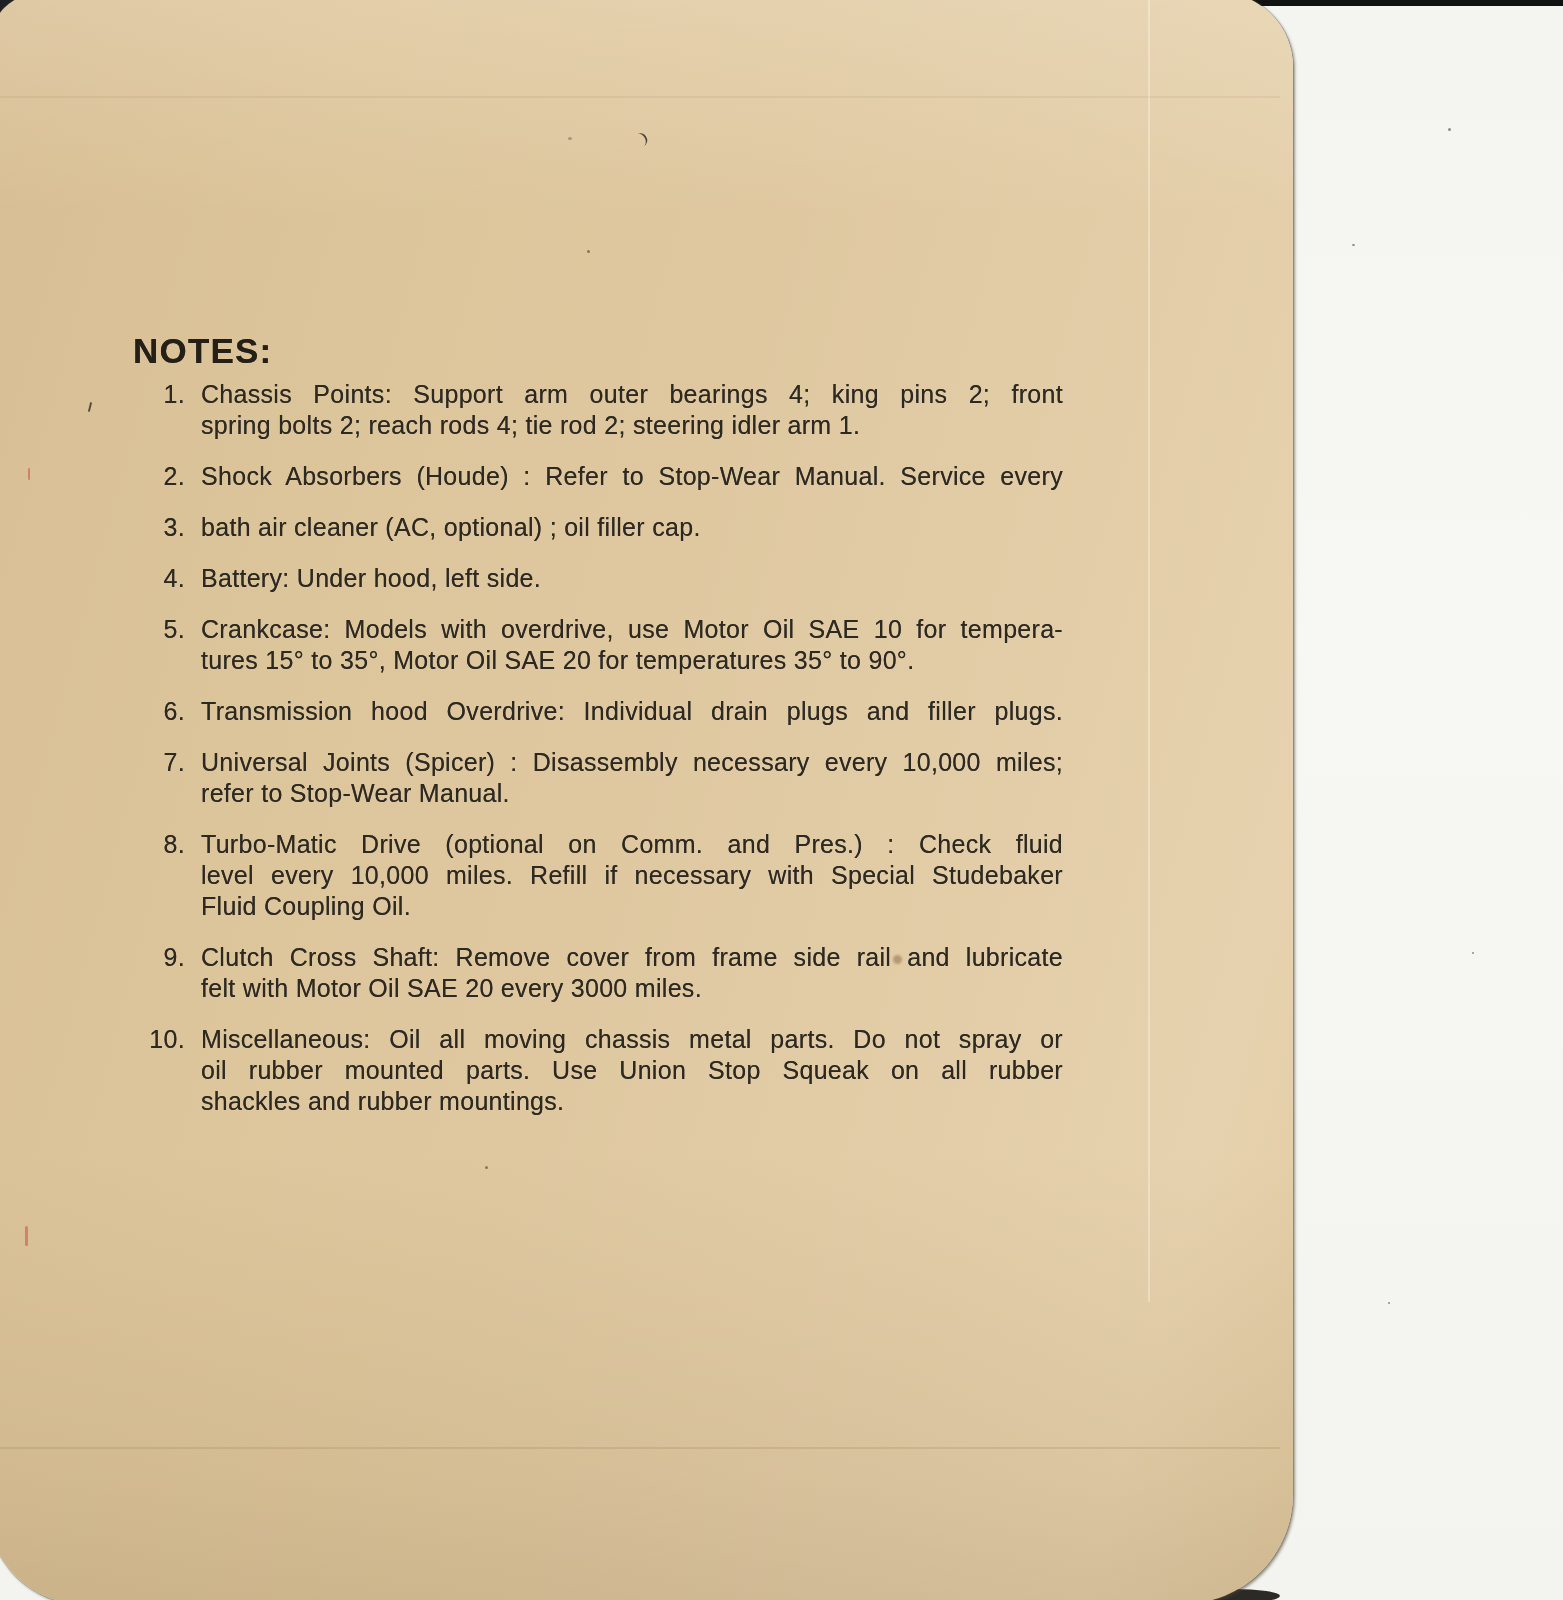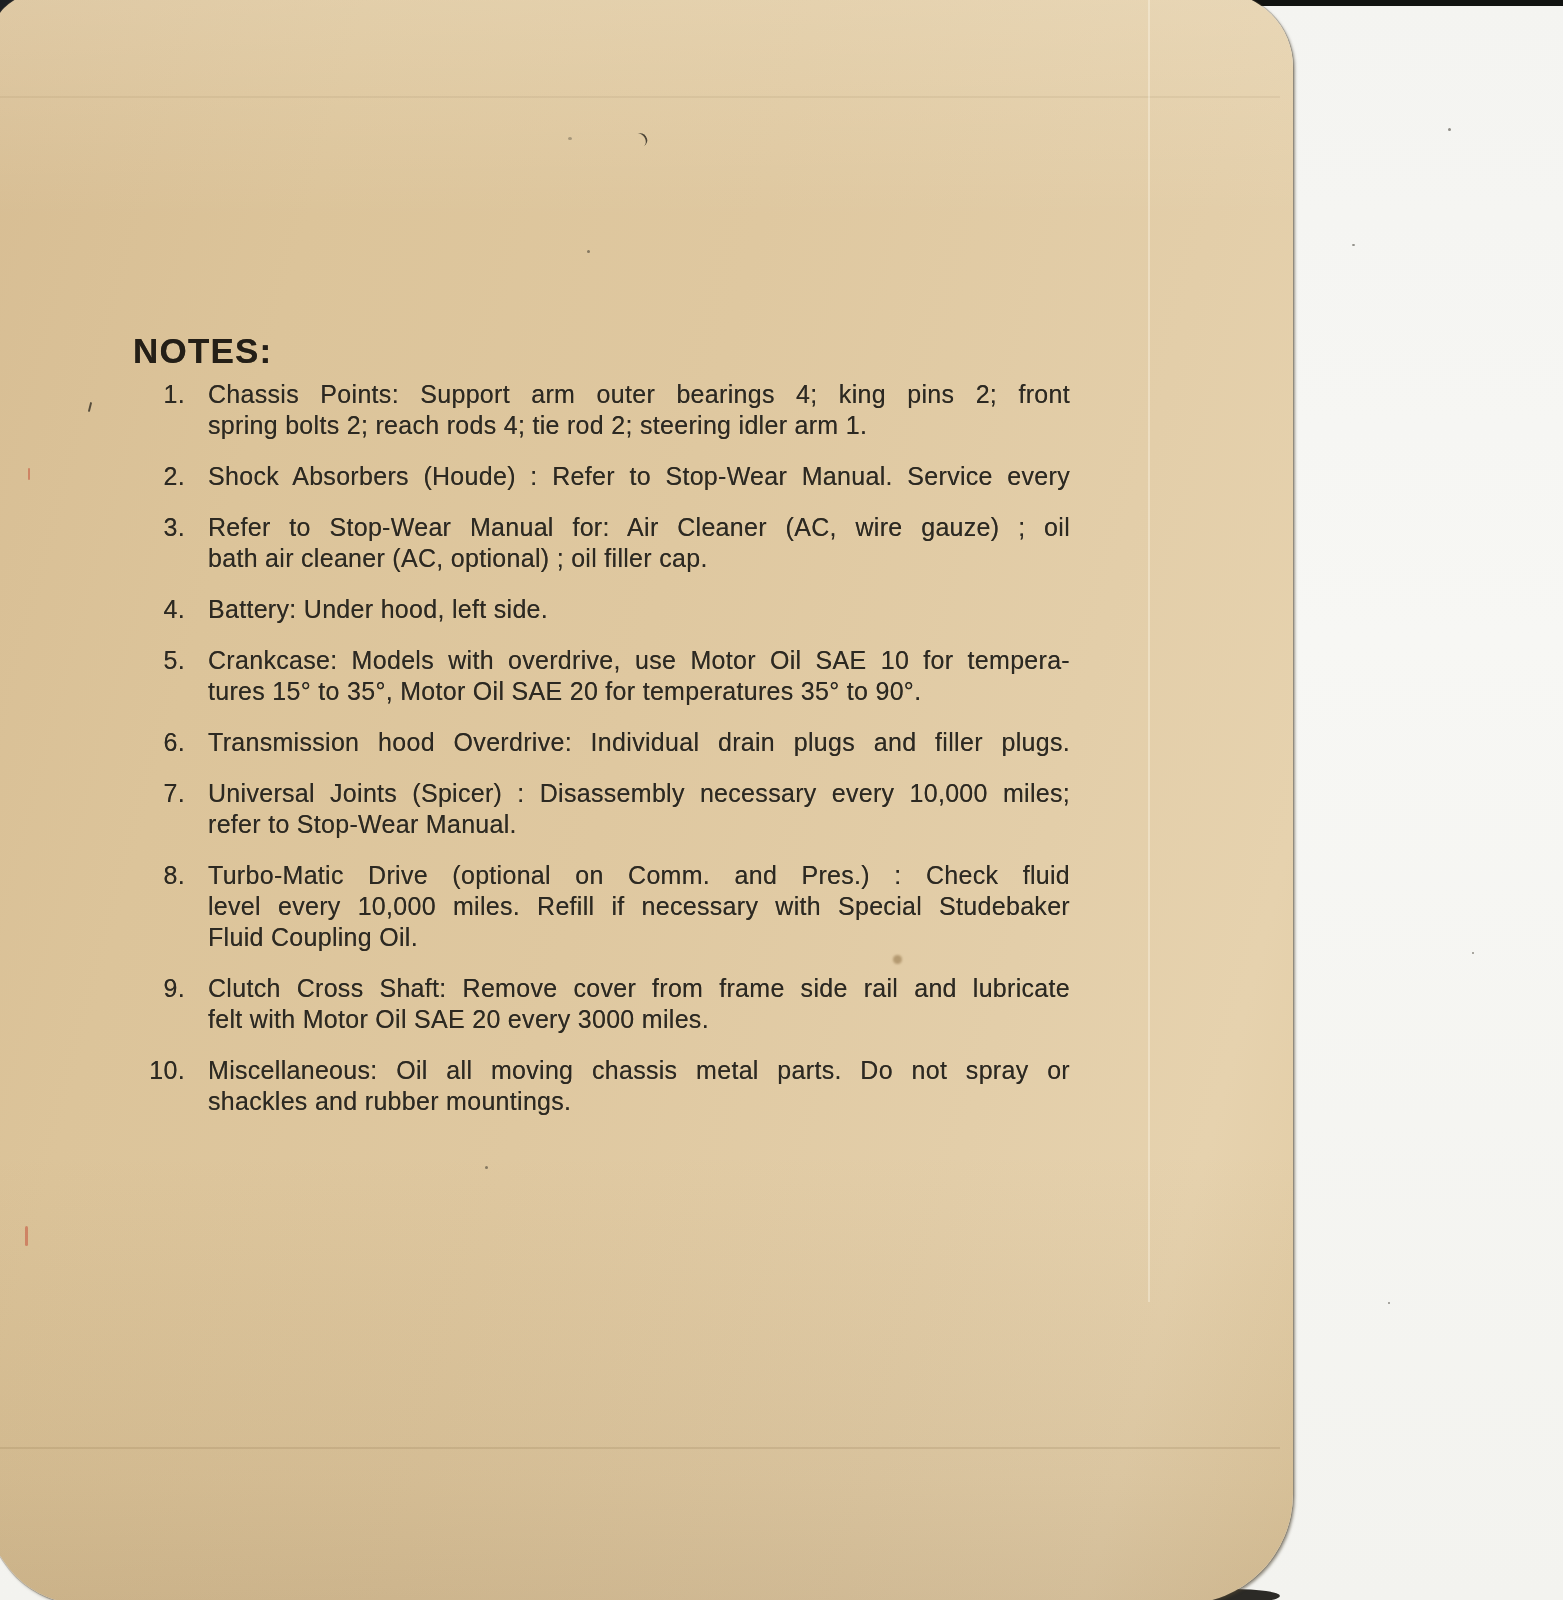--- a/index.html
+++ b/index.html
@@ -119,21 +119,21 @@
   .note-number {
     width: 52px;
     flex: 0 0 52px;
     text-align: right;
     font-size: 25px;
     line-height: 31px;
     letter-spacing: 0.3px;
     text-shadow: 0 0 0.6px rgba(44,41,34,0.65);
   }
   .note-text {
-    margin-left: 23px;
+    margin-left: 16px;
     width: 862px;
     flex: 0 0 862px;
   }
   .note-line {
     font-size: 25px;
     line-height: 31px;
     letter-spacing: 0.3px;
     white-space: nowrap;
     text-align: justify;
     text-align-last: left;
@@ -183,21 +183,20 @@
       </div>
       <div class="note-item">
         <div class="note-number">2.</div>
         <div class="note-text">
           <div class="note-line full">Shock Absorbers  (Houde) :  Refer to Stop-Wear Manual.  Service every</div>
         </div>
       </div>
       <div class="note-item">
         <div class="note-number">3.</div>
         <div class="note-text">
-          <div class="note-line full">Refer to Stop-Wear Manual for:  Air Cleaner  (AC, wire gauze) ;  oil</div>
           <div class="note-line">bath air cleaner  (AC, optional) ;  oil filler cap.</div>
         </div>
       </div>
       <div class="note-item">
         <div class="note-number">4.</div>
         <div class="note-text">
           <div class="note-line">Battery:  Under hood, left side.</div>
         </div>
       </div>
       <div class="note-item">
@@ -232,17 +231,18 @@
         <div class="note-number">9.</div>
         <div class="note-text">
           <div class="note-line full">Clutch Cross Shaft:  Remove cover from frame side rail and lubricate</div>
           <div class="note-line">felt with Motor Oil SAE 20 every 3000 miles.</div>
         </div>
       </div>
       <div class="note-item">
         <div class="note-number">10.</div>
         <div class="note-text">
           <div class="note-line full">Miscellaneous:  Oil all moving chassis metal parts.  Do not spray or</div>
+          <div class="note-line full">oil rubber mounted parts.  Use Union Stop Squeak on all rubber</div>
           <div class="note-line">shackles and rubber mountings.</div>
         </div>
       </div>
     </div>
 </div>
 
 </body></html>

